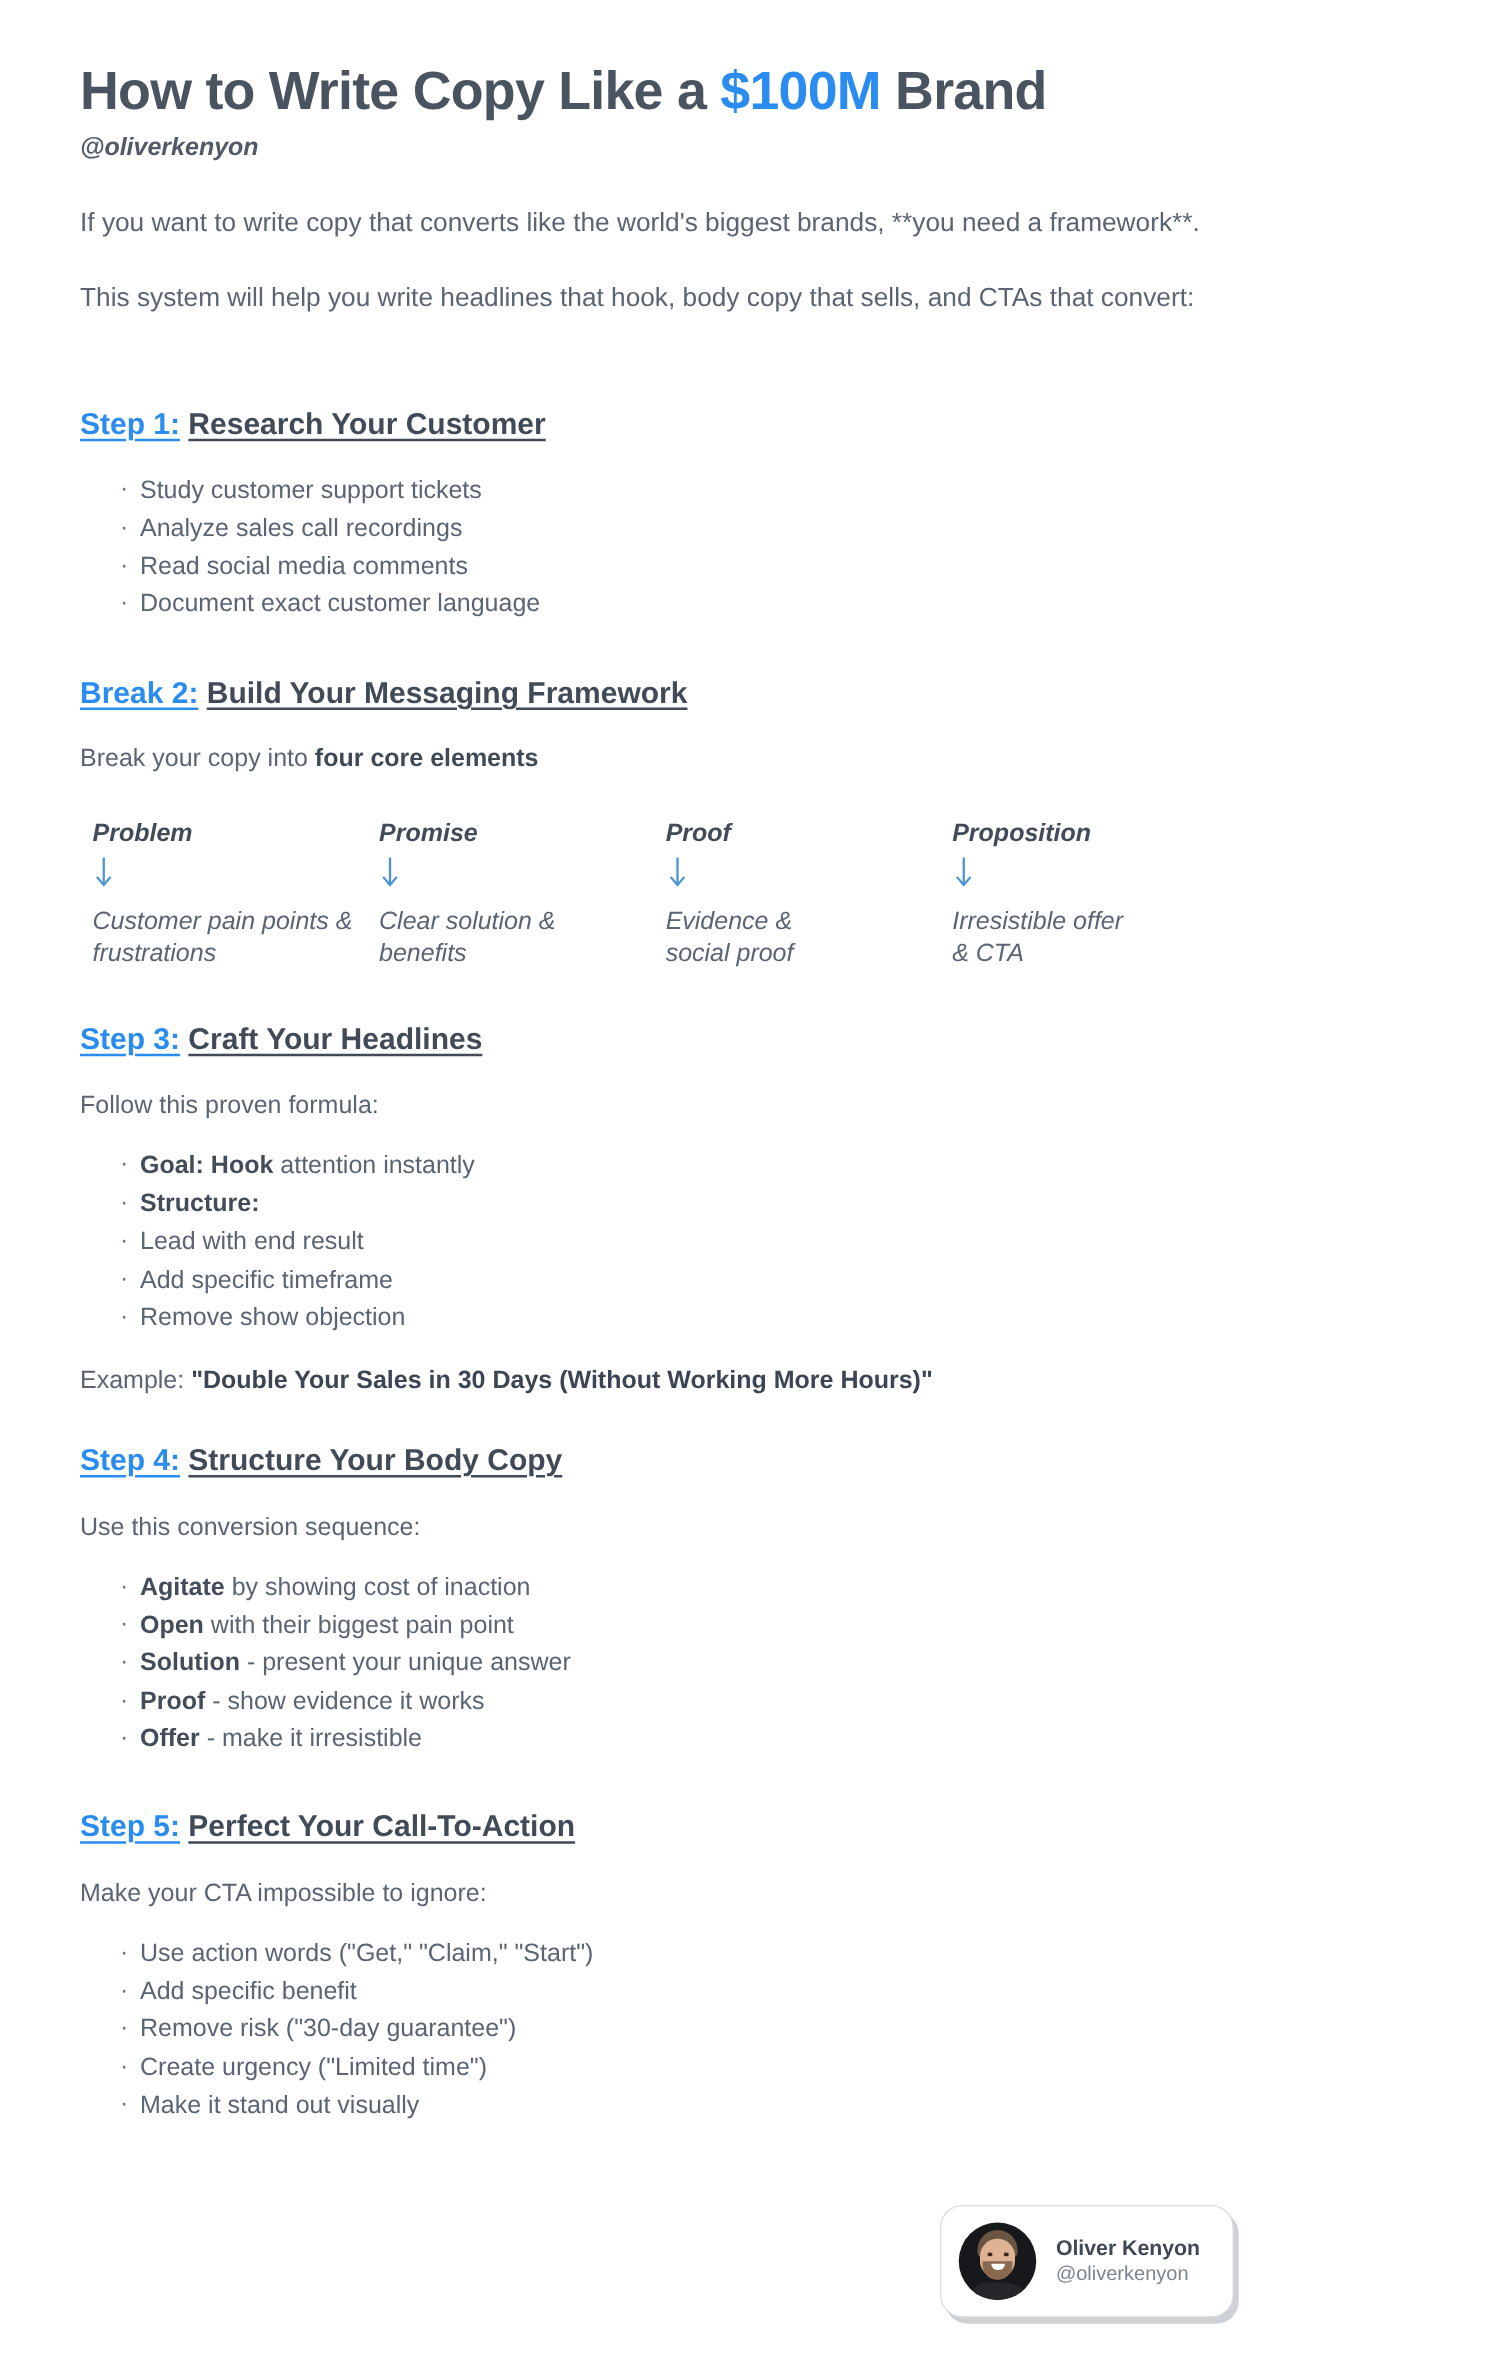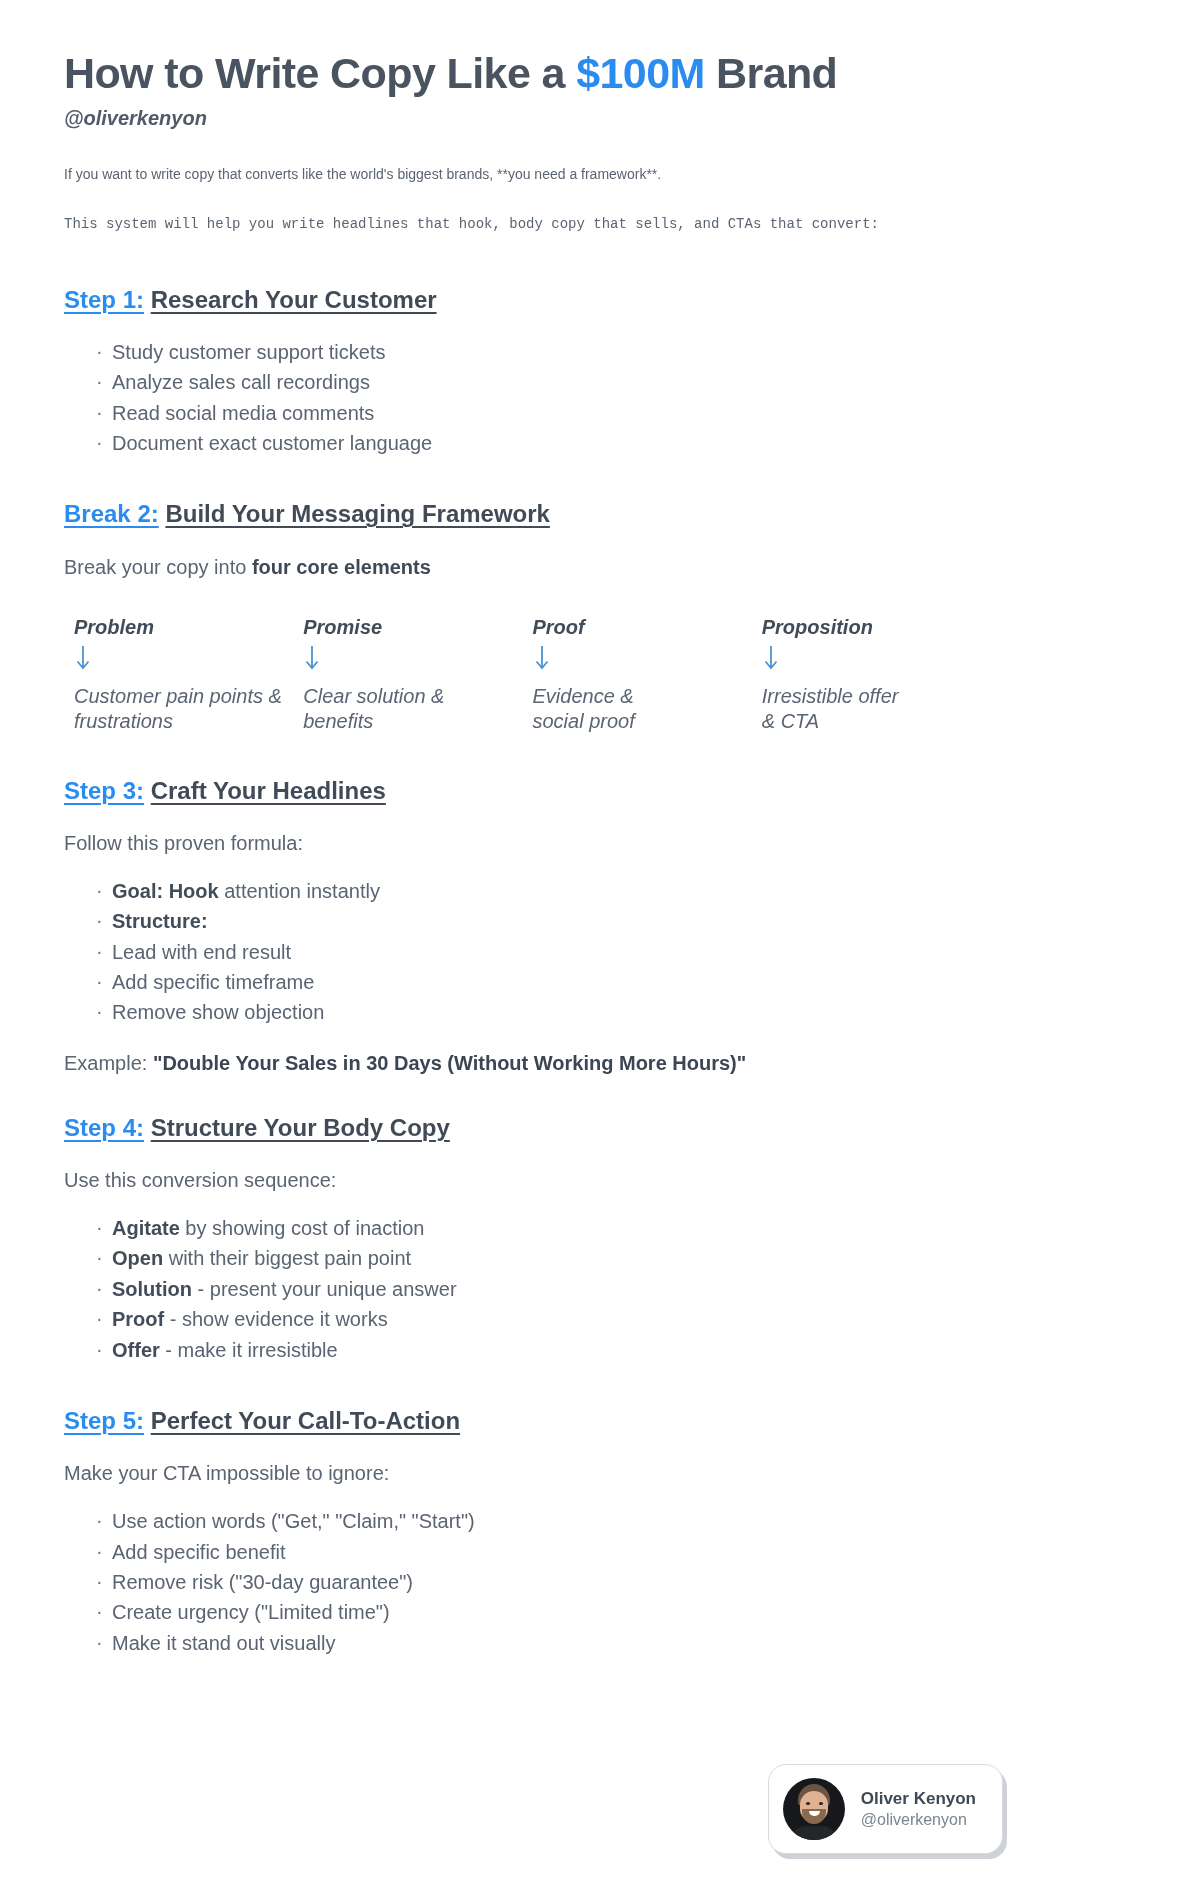--- a/index.html
+++ b/index.html
@@ -40,27 +40,27 @@
   .handle-sub {
     font-size: 20px;
     font-style: italic;
     font-weight: 700;
     color: #515a66;
     margin-bottom: 34px;
   }
 
   
   .para {
-    font-size: 14px;
+    font-size: 21px;
     line-height: 1.46;
     color: #5a6472;
     max-width: 930px;
     margin-bottom: 30px;
   }
-  .para.tight { margin-bottom: 15px; font-family: Liberation Mono, monospace; }
+  .para.tight { margin-bottom: 35px; }
 
   
   .step-head {
     font-size: 24px;
     font-weight: 700;
     margin-top: 34px;
     margin-bottom: 22px;
     display: inline-block;
     line-height: 1.3;
   }
@@ -144,21 +144,21 @@
   }
   .fw-desc {
     font-size: 20px;
     line-height: 1.28;
     color: #5a6472;
   }
 
   
   .author-badge {
     position: absolute;
-    right: 56px;
+    right: 72px;
     bottom: 46px;
     display: flex;
     align-items: center;
     gap: 16px;
     background: #ffffff;
     border: 1.5px solid #d7dbe0;
     border-radius: 18px;
     padding: 13px 26px 13px 14px;
     box-shadow: 4px 5px 0 rgba(80,90,105,0.28);
   }

